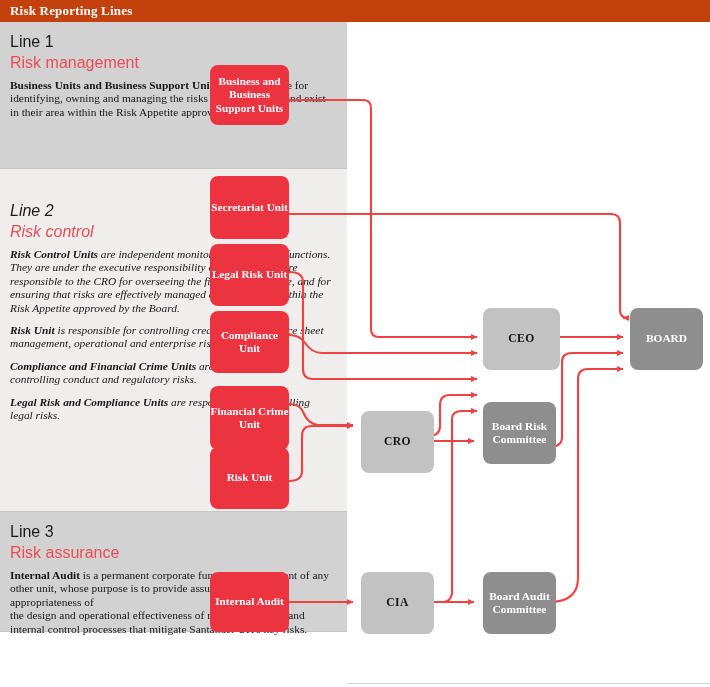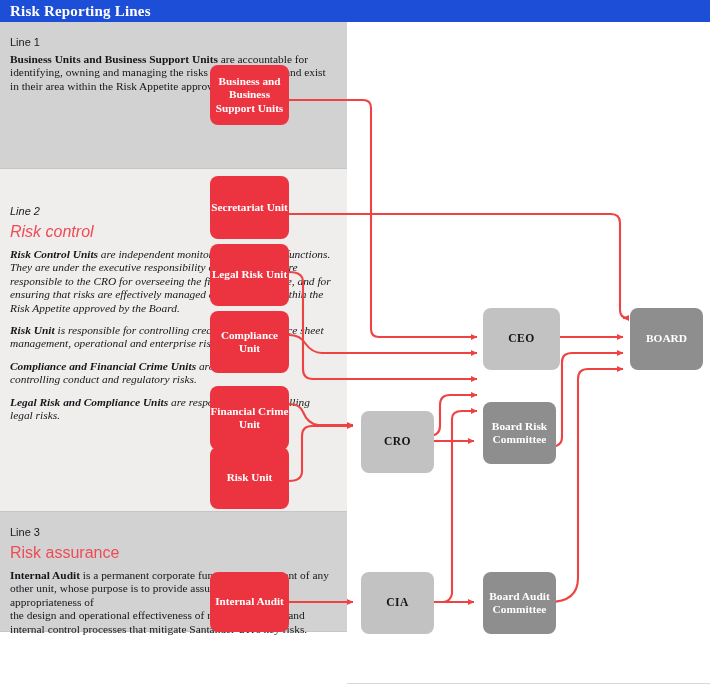--- a/index.html
+++ b/index.html
@@ -5,39 +5,39 @@
   html,body{margin:0;padding:0;background:#ffffff;}
   body{
     font-family:"Liberation Serif", serif;
     width:710px;height:687px;overflow:hidden;position:relative;
   }
   #root{position:relative;width:710px;height:687px;background:#ffffff;}
 
   
   .titlebar{
     position:absolute;left:0;top:0;width:710px;height:22px;
-    background:#1d4ed8;color:#ffffff;
-    font-weight:bold;font-size:15px;
+    background:#c2410c;color:#ffffff;
+    font-weight:bold;font-size:13px;
     display:flex;align-items:center;
     padding-left:10px;box-sizing:border-box;
     letter-spacing:.2px;
   }
 
   
   .panel{
     position:absolute;left:0;width:347px;box-sizing:border-box;
     padding:10px 12px 0 10px;
     border-bottom:1px solid #c6c6c6;
   }
   .panel.shade-a{background:#d2d2d2;}
   .panel.shade-b{background:#efeeec;font-style:italic;}
   .panel.shade-c{background:#d2d2d2;}
 
   .line-no{
-    font-size:11px;color:#1a1a1a;line-height:20px;margin:0 0 1px 0;
+    font-size:16px;color:#1a1a1a;line-height:20px;margin:0 0 1px 0;
     font-family:"Liberation Sans", sans-serif;font-weight:normal;
   }
   .line-sub{
     font-size:16px;color:#ef4b55;line-height:19px;margin:0 0 7px 0;
     font-family:"Liberation Sans", sans-serif;font-weight:normal;
   }
   .para{
     font-size:11.4px;line-height:13.4px;color:#16161a;margin:0 0 9px 0;
     text-align:left;
   }
@@ -68,20 +68,21 @@
 <body>
 
 <div id="root">
 
   <div class="titlebar">
     <span>Risk Reporting Lines</span>
   </div>
 
   <div class="panel shade-a" style="top:22px;height:147px;">
     <div class="line-no">Line 1</div>
+    <div class="line-sub">Risk management</div>
     <p class="para"><b>Business Units and Business Support Units</b><span> are accountable for identifying, owning and managing the risks which originate and exist in their area within the Risk Appetite approved by the Board.</span></p>
   </div>
 
   <div class="panel shade-b" style="top:169px;height:343px;">
     <div class="line-no" style="margin-top:22px;">Line 2</div>
     <div class="line-sub">Risk control</div>
     <p class="para"><b>Risk Control Units</b><span> are independent monitoring and control functions. They are under the executive responsibility of the CEO, but are responsible to the CRO for overseeing the first line of defence, and for ensuring that risks are effectively managed and controlled within the Risk Appetite approved by the Board.</span></p>
     <p class="para"><b>Risk Unit</b><span> is responsible for controlling credit, market, balance sheet management, operational and enterprise risks.</span></p>
     <p class="para"><b>Compliance and Financial Crime Units</b><span> are responsible for controlling conduct and regulatory risks.</span></p>
     <p class="para"><b>Legal Risk and Compliance Units</b><span> are responsible for controlling legal risks.</span></p>

